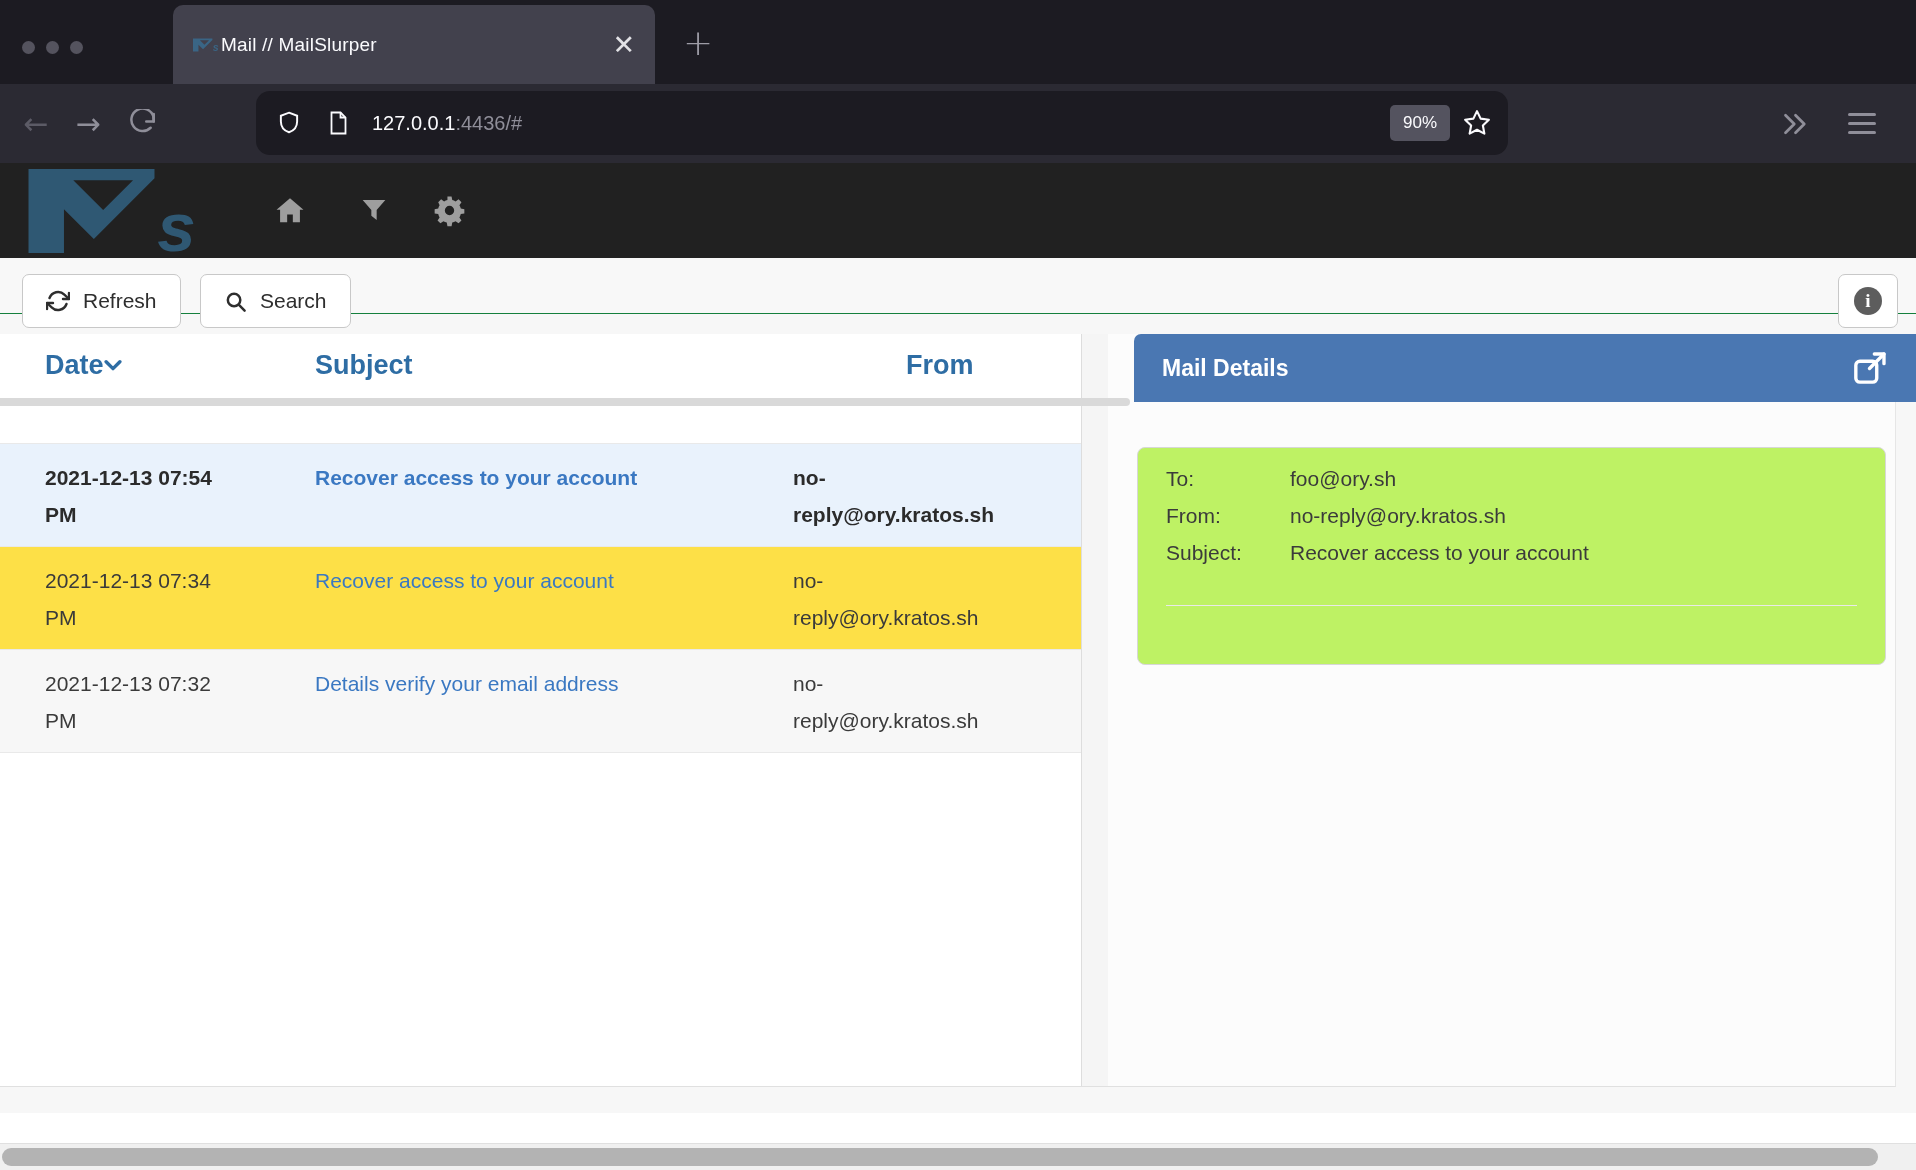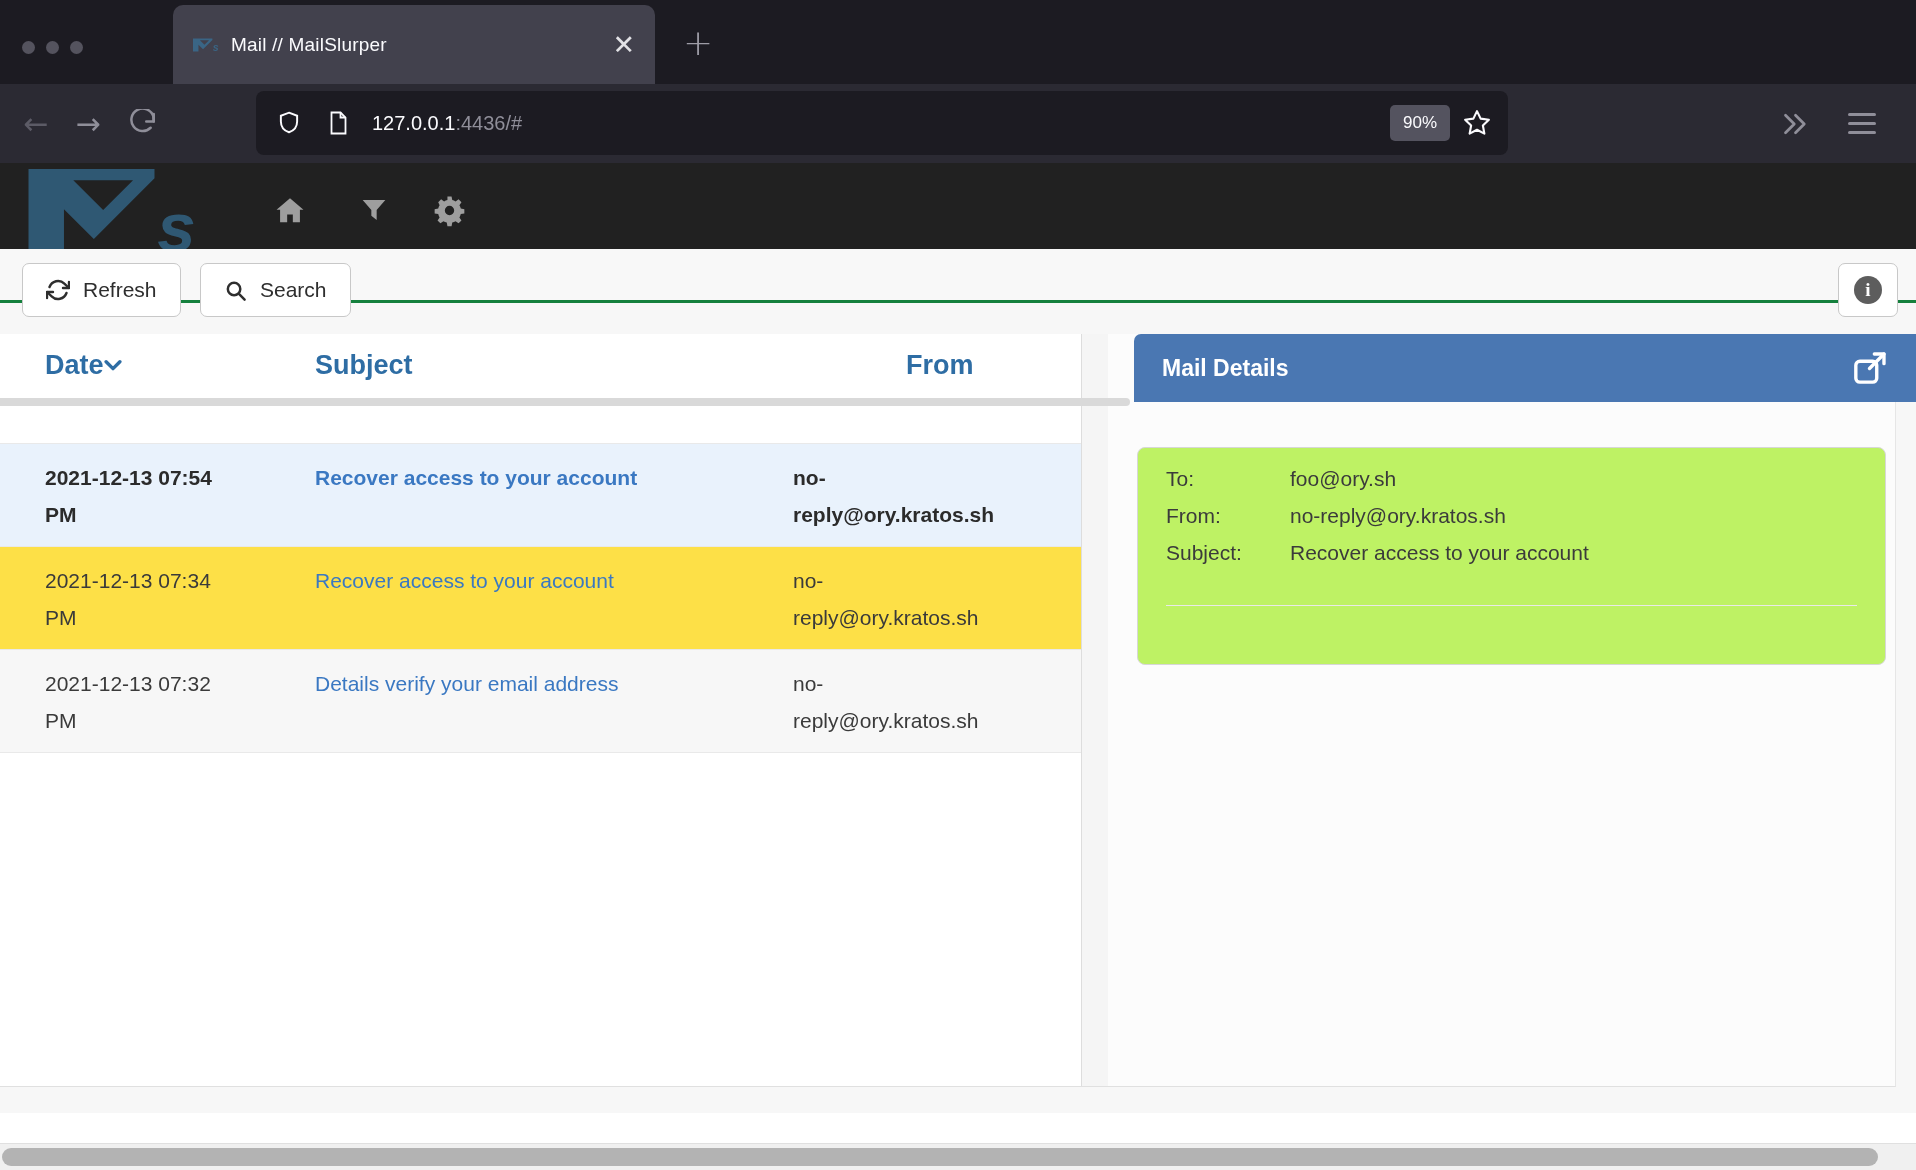--- a/index.html
+++ b/index.html
@@ -12,52 +12,52 @@
 
   
   .tabbar { position:absolute; left:0; top:0; width:1916px; height:84px; background:#1c1b22; }
   .dots { position:absolute; left:22px; top:41px; display:flex; gap:11px; }
   .dots span { width:13px; height:13px; border-radius:50%; background:#54535e; }
   .tab {
     position:absolute; left:173px; top:5px; width:482px; height:79px;
     background:#42414d; border-radius:10px 10px 0 0;
     display:flex; align-items:center; padding:0 20px; color:#fbfbfe;
   }
-  .tab-title { margin-left:10px; font-size:19px; letter-spacing:.2px; }
+  .tab-title { margin-left:0; font-size:19px; letter-spacing:.2px; }
   .tab-close { margin-left:auto; font-size:27px; line-height:1; color:#e2e2e6; font-family:"DejaVu Sans",sans-serif; }
   .newtab { position:absolute; left:683px; top:22px; font-size:36px; font-weight:300; color:#9d9ca6; font-family:"DejaVu Sans",sans-serif; }
 
   .navtoolbar { position:absolute; left:0; top:84px; width:1916px; height:79px; background:#2b2a33; }
   .nav-glyph { position:absolute; top:0; height:79px; width:44px; display:flex; align-items:center; justify-content:center;
                font-size:30px; font-family:"DejaVu Sans",sans-serif; }
   .back    { left:14px;  color:#5c5b66; }
   .forward { left:66px;  color:#8f8e99; }
   .reload  { left:118px; }
   .urlbar {
     position:absolute; left:256px; top:7px; width:1252px; height:64px;
-    background:#1c1b22; border-radius:8px; display:flex; align-items:center;
+    background:#1c1b22; border-radius:14px; display:flex; align-items:center;
   }
   .shield { margin-left:20px; }
   .pageicon { margin-left:24px; }
   .url-text { margin-left:22px; font-size:20px; color:#fbfbfe; white-space:nowrap; }
   .url-rest { color:#8f8e99; }
   .zoom-badge { margin-left:auto; background:#54535f; color:#fbfbfe; font-size:17px; padding:8px 13px; border-radius:5px; }
   .star { margin:0 16px 0 12px; }
   .overflow-chevrons { position:absolute; left:1778px; top:25px; }
   .hamburger { position:absolute; left:1848px; top:29px; display:flex; flex-direction:column; gap:6px; }
   .hamburger div { width:28px; height:3px; background:#8f8e99; border-radius:2px; }
 
   
   .app-navbar { position:absolute; left:0; top:163px; width:1916px; height:95px; background:#212121; }
   .logo { position:absolute; left:22px; top:6px; }
   .nav-icon { position:absolute; top:31px; }
   .home-icon { left:273px; } .filter-icon { left:358px; } .gear-icon { left:433px; }
 
   
-  .app-toolbar { position:absolute; left:0; top:249px; width:1916px; height:54px; background:#f8f8f8; border-bottom:3px solid #15803d; }
+  .app-toolbar { position:absolute; left:0; top:260px; width:1916px; height:54px; background:#f8f8f8; border-bottom:1px solid #15803d; }
   .btn {
     position:absolute; top:14px; height:54px; background:#fff; border:1px solid #c8c8c8; border-radius:7px;
     display:flex; align-items:center; gap:13px; padding:0 23px; font-size:21px; color:#2e2e2e; cursor:pointer;
   }
   .btn-refresh { left:22px; } .btn-search { left:200px; }
   .btn-info { left:1838px; width:60px; justify-content:center; padding:0; }
   .info-circle { width:28px; height:28px; border-radius:50%; background:#5d5d5d; color:#fff;
                  font-family:"Liberation Serif",serif; font-weight:bold; font-size:19px;
                  display:flex; align-items:center; justify-content:center; }
 

